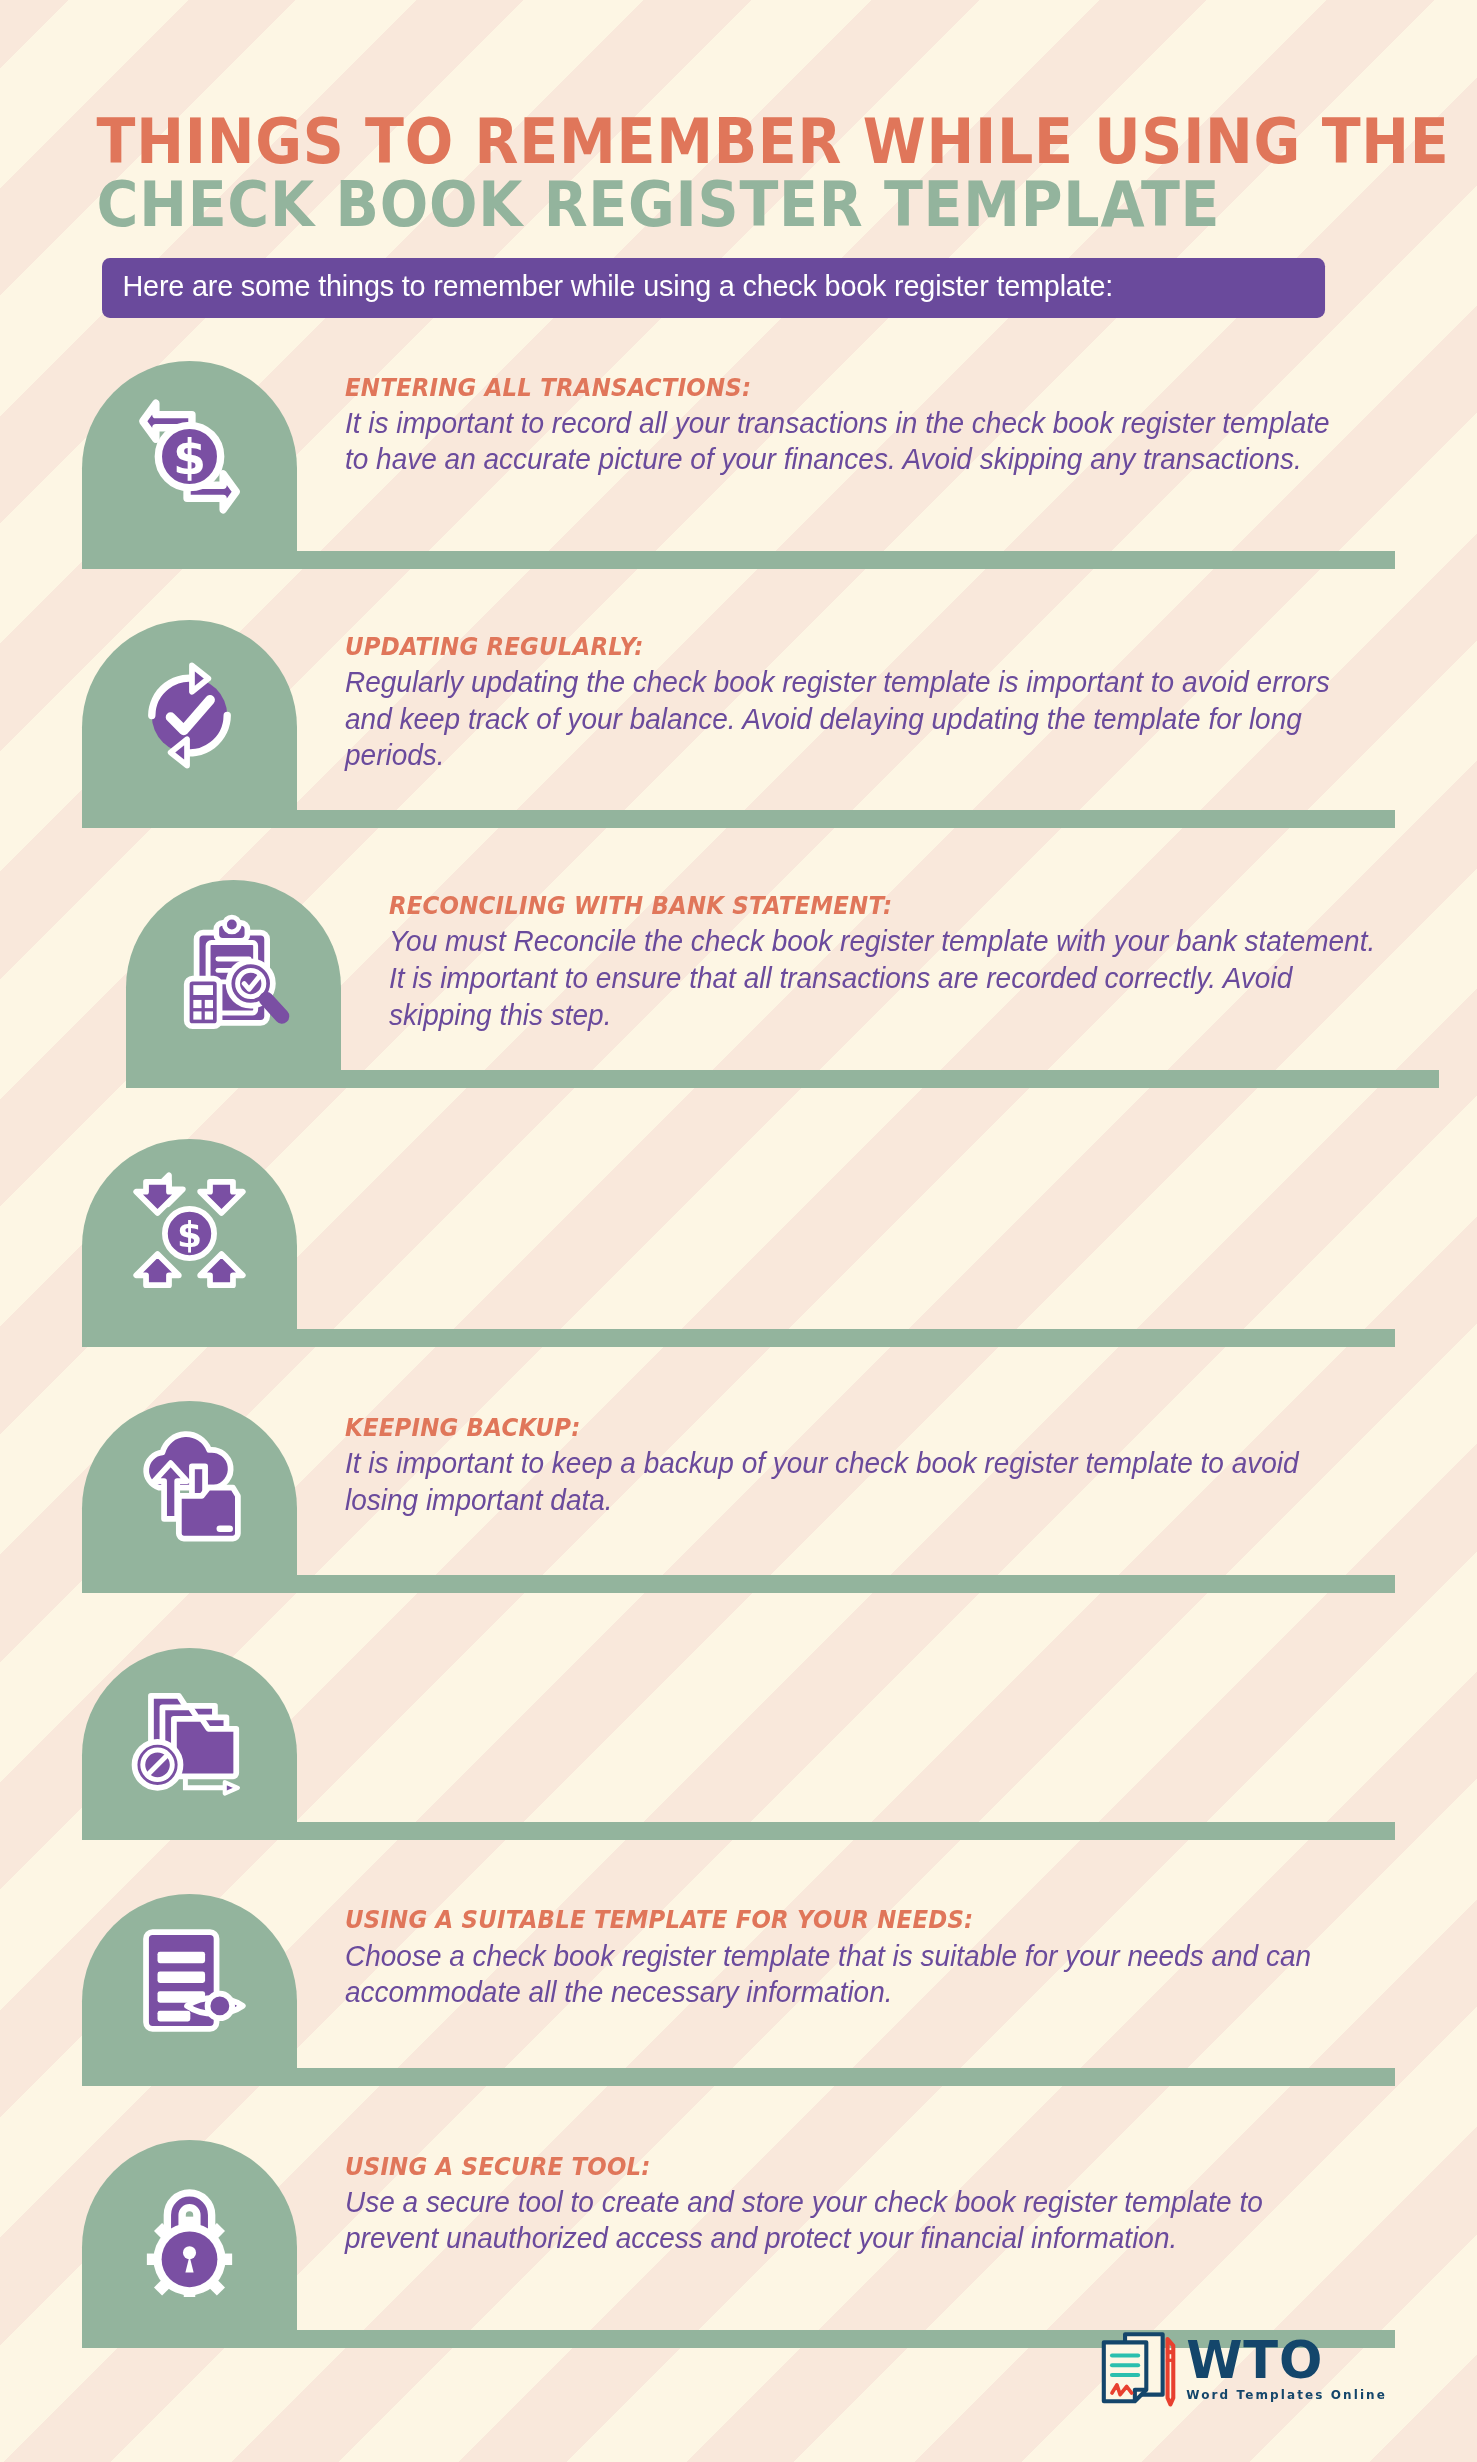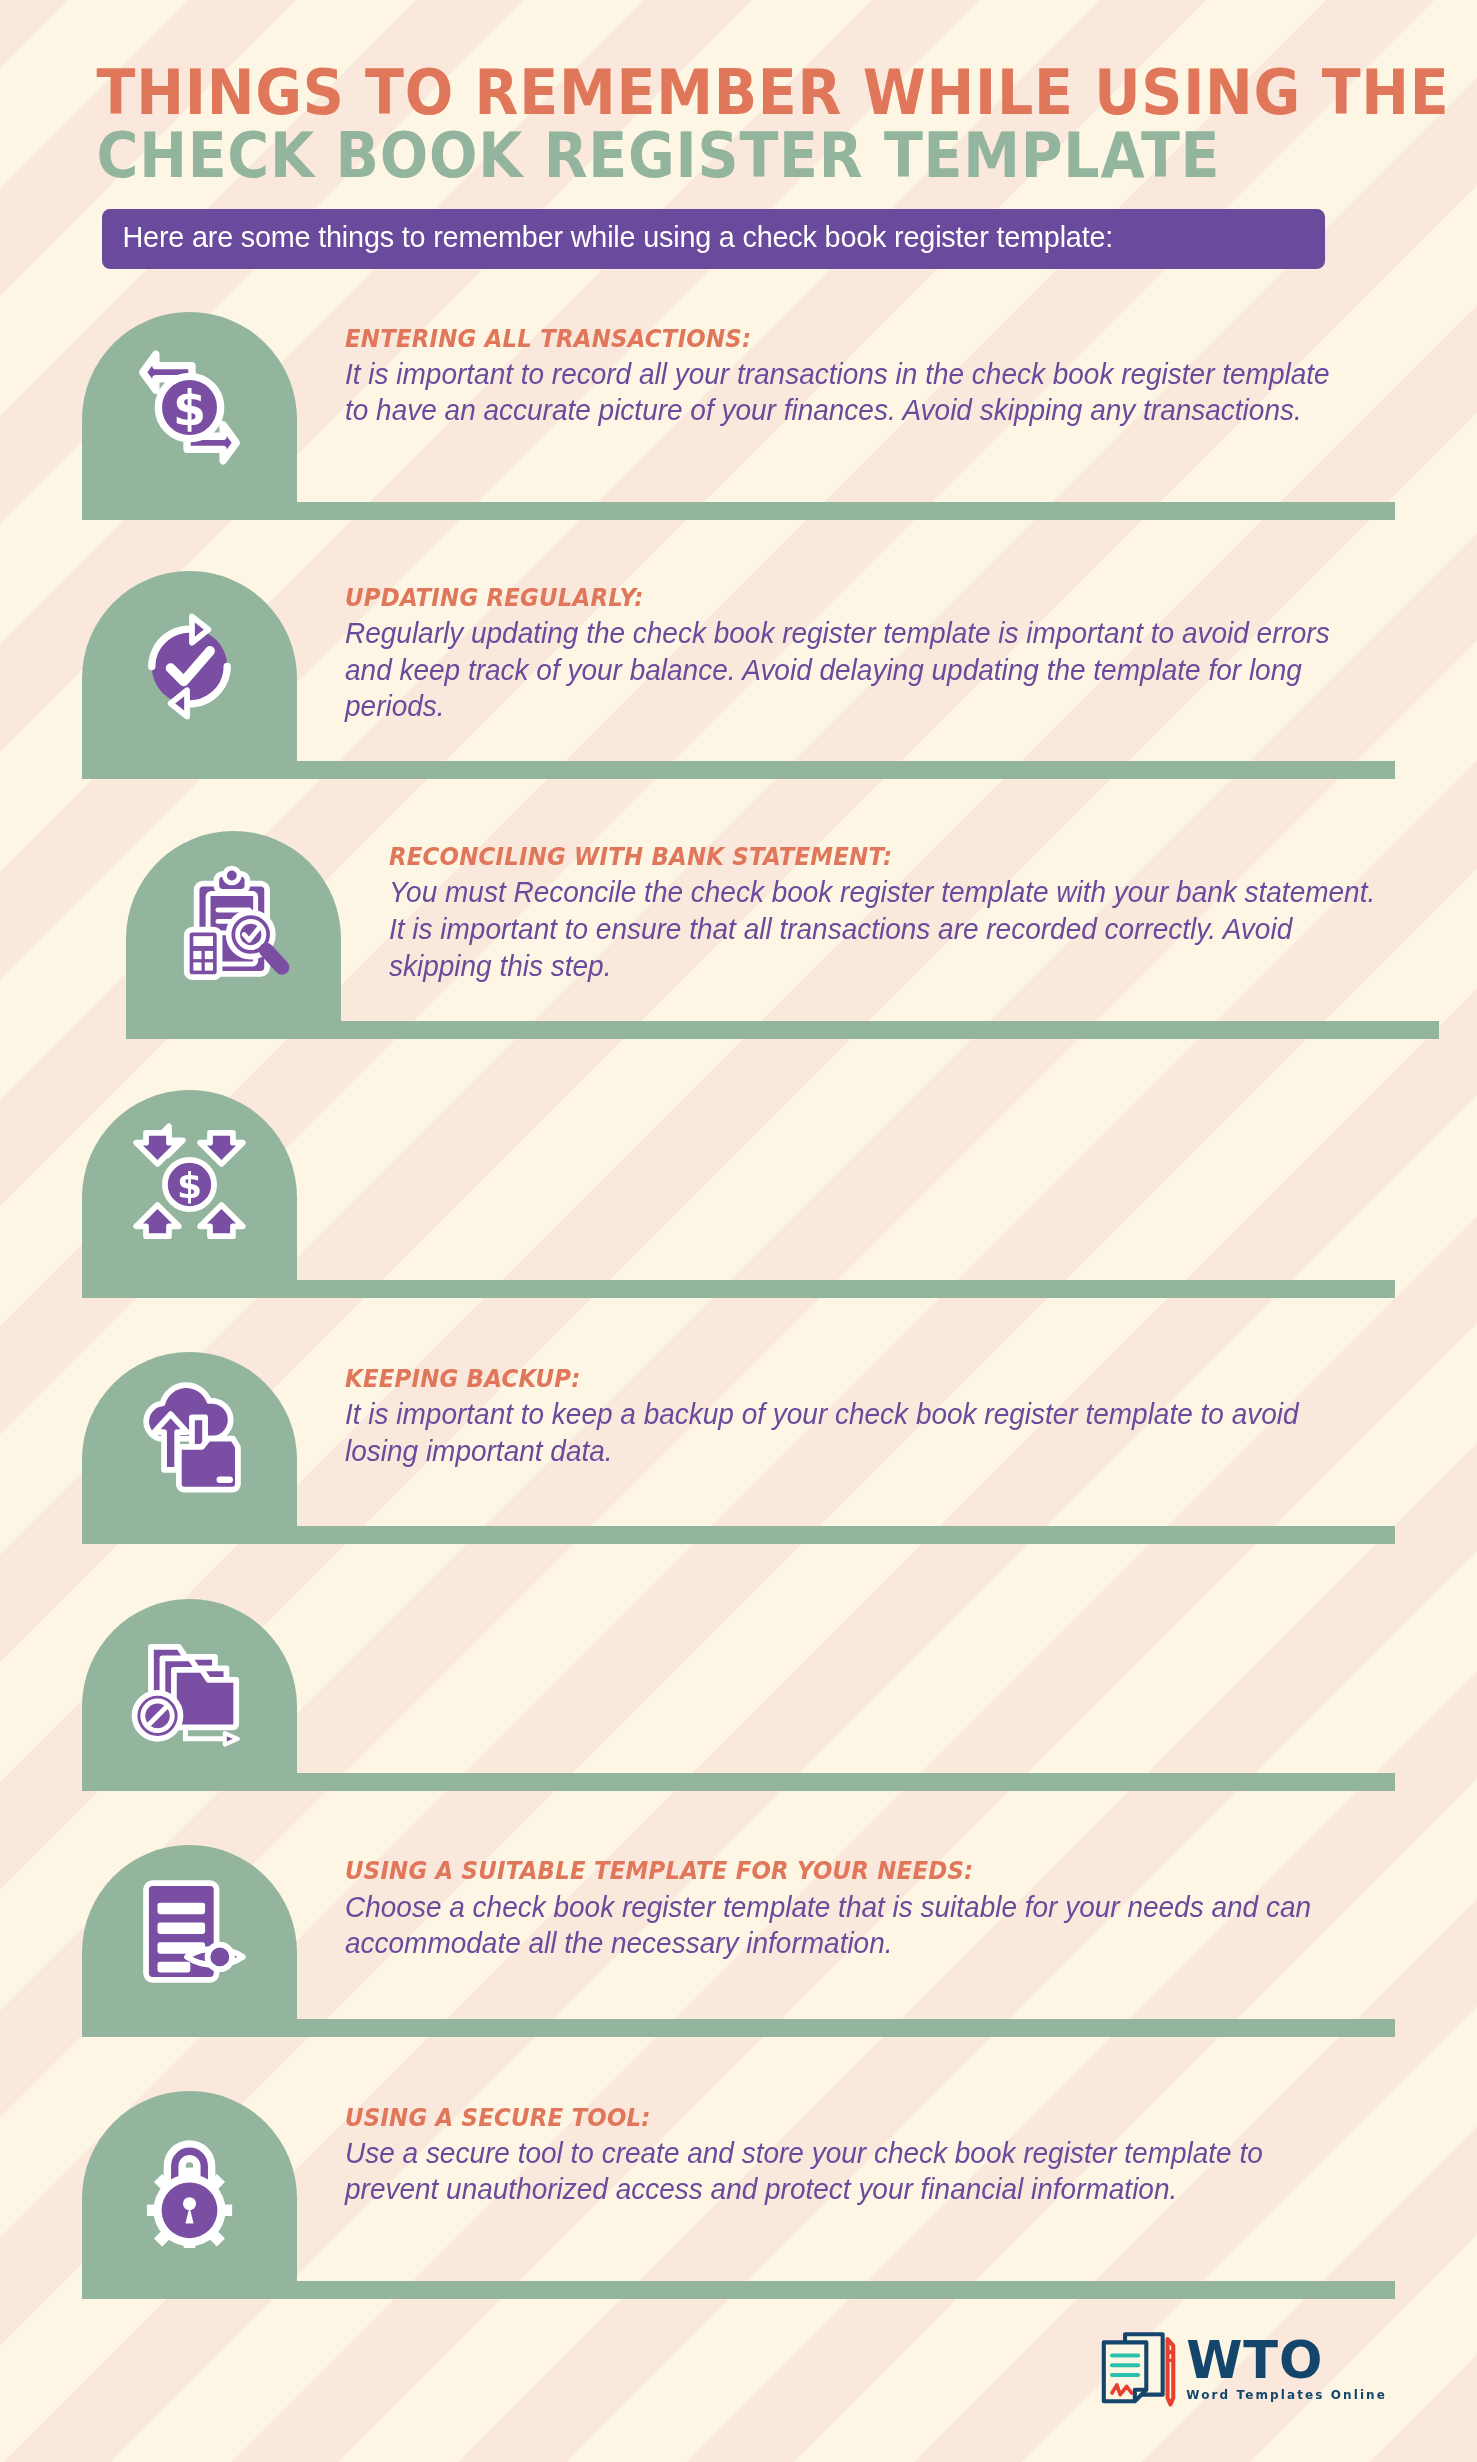--- a/index.html
+++ b/index.html
@@ -15,21 +15,21 @@
     background-image:repeating-linear-gradient(
       -45deg,
       #f9e8db 0px, #f9e8db 76px,
       #fdf6e4 76px, #fdf6e4 161px
     );
     z-index:0;
   }
   #page{position:absolute;inset:0;z-index:1;}
 
   
-  #header{padding:61px 0 0 0;}
+  #header{padding:110px 0 0 0;}
   .title-line{
     font-family:"DejaVu Sans", sans-serif;
     font-weight:bold;
     font-size:62px;
     letter-spacing:0.8px;
     line-height:1.02;
     text-transform:uppercase;
     padding-left:105px;
     transform:scaleX(0.92);
     transform-origin:left center;

